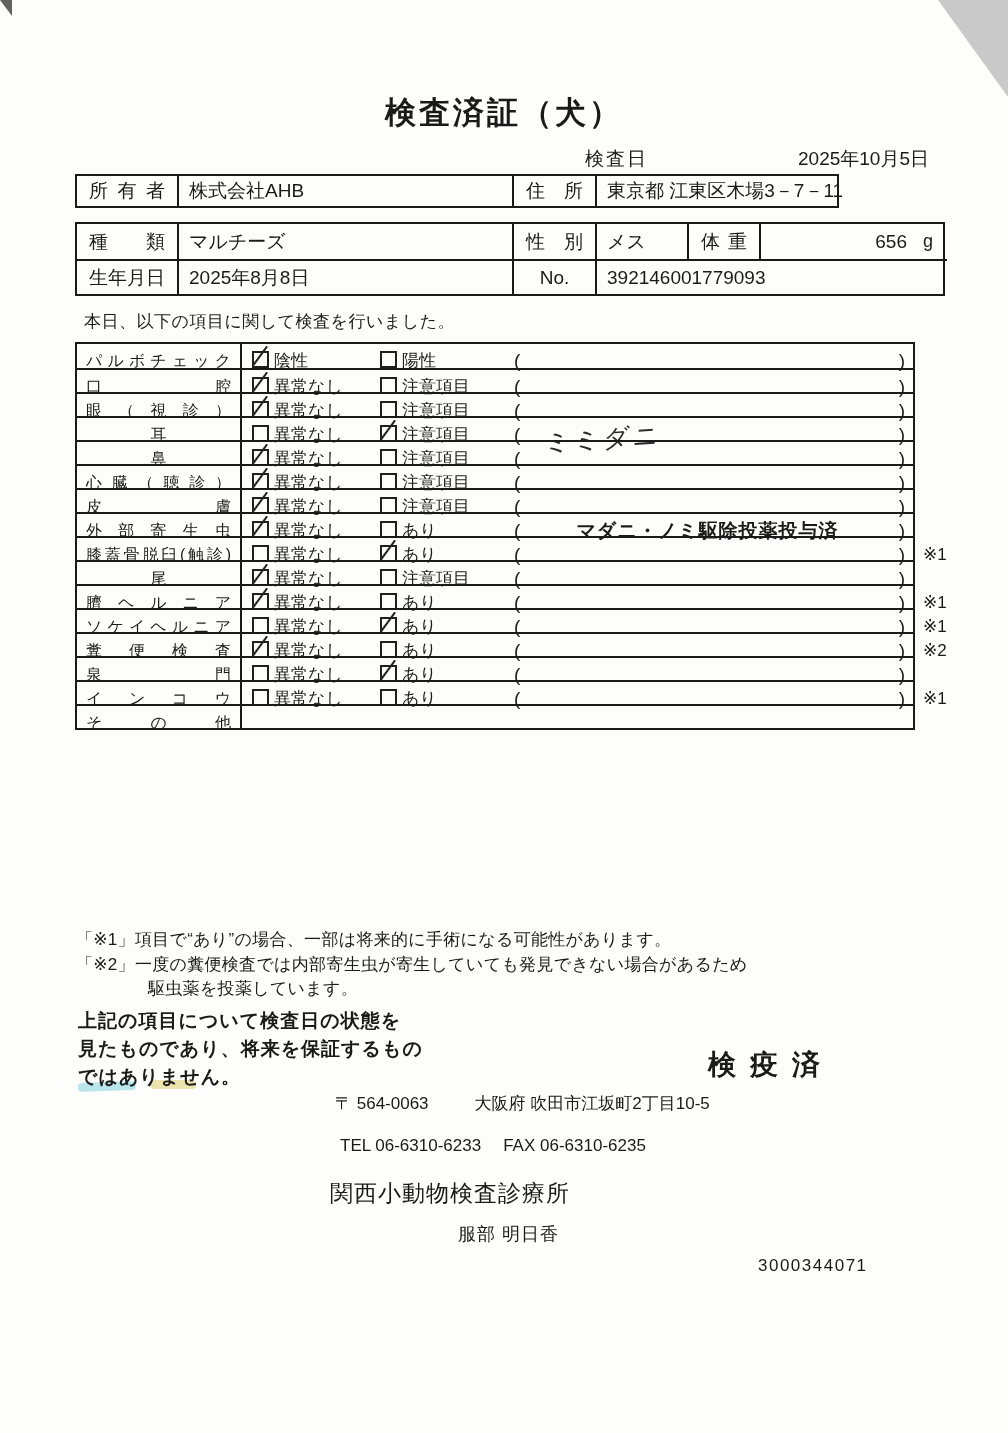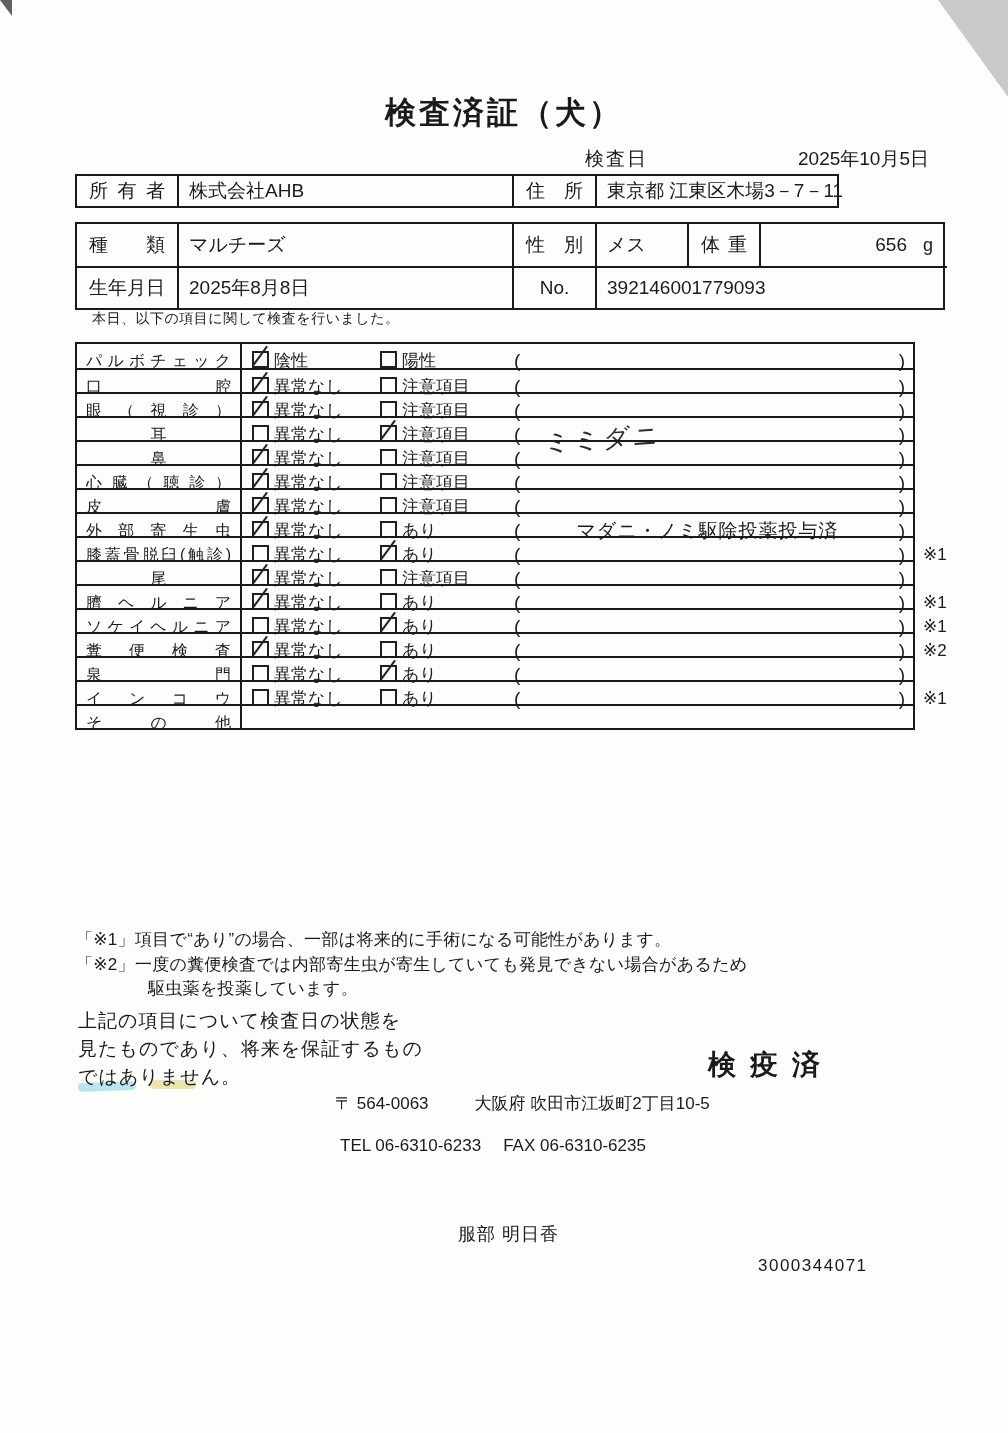--- a/index.html
+++ b/index.html
@@ -9,56 +9,56 @@
     font-family:"Liberation Sans","DejaVu Sans",sans-serif;
   }
   .abs{position:absolute;}
   
   .title{left:0;top:92px;width:100%;text-align:center;font-size:31px;font-weight:700;letter-spacing:3px;}
   .date-label{left:585px;top:146px;font-size:19px;letter-spacing:2px;text-align:center;}
   .date-value{left:798px;top:146px;font-size:19px;}
   
   .grid-table{box-sizing:border-box;border:2px solid #1a1a1a;background:#fdfdfc;}
   .t1{left:75px;top:174px;width:764px;height:34px;display:grid;grid-template-columns:100px 335px 83px 352px;}
-  .t2{left:75px;top:222px;width:870px;height:88px;display:grid;grid-template-rows:1fr 1fr;}
+  .t2{left:75px;top:222px;width:870px;height:74px;display:grid;grid-template-rows:1fr 1fr;}
   .t2row{display:grid;box-sizing:border-box;}
   .t2row.ra{grid-template-columns:100px 335px 83px 92px 72px 188px;}
   .t2row.rb{grid-template-columns:100px 335px 83px 352px;border-top:2px solid #1a1a1a;}
   .cell{box-sizing:border-box;border-left:2px solid #1a1a1a;display:flex;align-items:center;font-size:19px;overflow:hidden;white-space:nowrap;}
   .cell:first-child{border-left:none;}
   .cell.val{padding-left:10px;}
   .spread{width:100%;text-align:justify;text-align-last:justify;padding:0 12px;box-sizing:border-box;}
   .cell.ctr{justify-content:center;}
   .wcell{justify-content:flex-end;padding-right:14px;gap:16px;}
   .wunit{font-size:18px;}
   
-  .intro{left:92px;top:310px;font-size:14px;letter-spacing:.5px;}
+  .intro{left:84px;top:310px;font-size:17px;letter-spacing:.5px;}
   
   .cl{left:75px;top:342px;width:840px;box-sizing:border-box;border:2px solid #1a1a1a;background:#fdfdfc;}
   .cl-row{position:relative;height:24px;box-sizing:border-box;border-top:2px solid #1a1a1a;display:flex;}
   .cl-row:first-child{border-top:none;}
   .cl-label{width:165px;box-sizing:border-box;border-right:2px solid #1a1a1a;font-size:16px;line-height:33px;
     padding:0 9px;text-align:justify;text-align-last:justify;overflow:hidden;white-space:nowrap;}
   .cl-label.center{text-align:center;text-align-last:center;}
   .cl-body{position:relative;flex:1;font-size:17px;line-height:33px;}
   .opt{position:absolute;white-space:nowrap;}
   .opt.o1{left:10px;} .opt.o2{left:138px;}
   .cb{position:relative;display:inline-block;width:13px;height:13px;border:2px solid #1f1f1f;vertical-align:-2px;margin-right:5px;background:#fdfdfc;}
   .tick{display:none;position:absolute;left:5px;top:-9px;width:2px;height:24px;background:#222;transform:rotate(36deg);}
   .cb.checked .tick{display:block;}
   .paren{position:absolute;font-size:19px;}
   .paren.open{left:272px;} .paren.close{right:8px;}
-  .note{position:absolute;left:288px;right:28px;text-align:center;font-size:19px;letter-spacing:1px;white-space:nowrap;overflow:visible;}
+  .note{position:absolute;left:288px;right:28px;text-align:center;font-size:19px;letter-spacing:1px;white-space:nowrap;overflow:visible;font-weight:bold;}
   .note.hand{text-align:left;padding-left:14px;font-size:25px;letter-spacing:4px;top:-3px;color:#2b2b2b;
     transform:rotate(-4deg) skewX(-9deg);font-weight:400;}
   .cl-mark{position:absolute;left:846px;top:0;width:52px;font-size:17px;line-height:33px;white-space:nowrap;}
   
   .fn{left:76px;font-size:17px;letter-spacing:.3px;}
   .fn1{top:928px;} .fn2{top:953px;} .fn3{top:977px;left:148px;}
-  .stmt{left:78px;font-size:19px;font-weight:400;letter-spacing:1px;}
+  .stmt{left:78px;font-size:19px;font-weight:700;letter-spacing:1px;}
   .s1{top:1008px;} .s2{top:1036px;} .s3{top:1064px;}
   .hl{height:9px;border-radius:4px;opacity:.55;}
   .hl.c{left:78px;top:1082px;width:58px;transform:rotate(-2deg);}
   .hl.y{left:150px;top:1080px;width:46px;}
   
   .stamp{left:708px;top:1046px;font-size:28px;font-weight:700;letter-spacing:14px;}
   .addr-line{left:335px;top:1092px;font-size:17px;}
   .addr-line .gap{display:inline-block;width:46px;}
   .tel-line{left:340px;top:1136px;font-size:17px;}
   .tel-line .gap{display:inline-block;width:22px;}
@@ -308,16 +308,17 @@
   <div class="abs stmt s2">見たものであり、将来を保証するもの</div>
   <div class="abs stmt s3">ではありません。</div>
 
   <div class="abs stamp">検疫済</div>
   <div class="abs addr-line">
     <span>〒 564-0063</span><span class="gap"></span><span>大阪府 吹田市江坂町2丁目10-5</span>
   </div>
   <div class="abs tel-line">
     <span>TEL 06-6310-6233</span><span class="gap"></span><span>FAX 06-6310-6235</span>
   </div>
+  <div class="abs clinic">関西小動物検査診療所</div>
   <div class="abs vet">服部 明日香</div>
   <div class="abs serial">3000344071</div>
 
 </div>
 
 </body></html>

